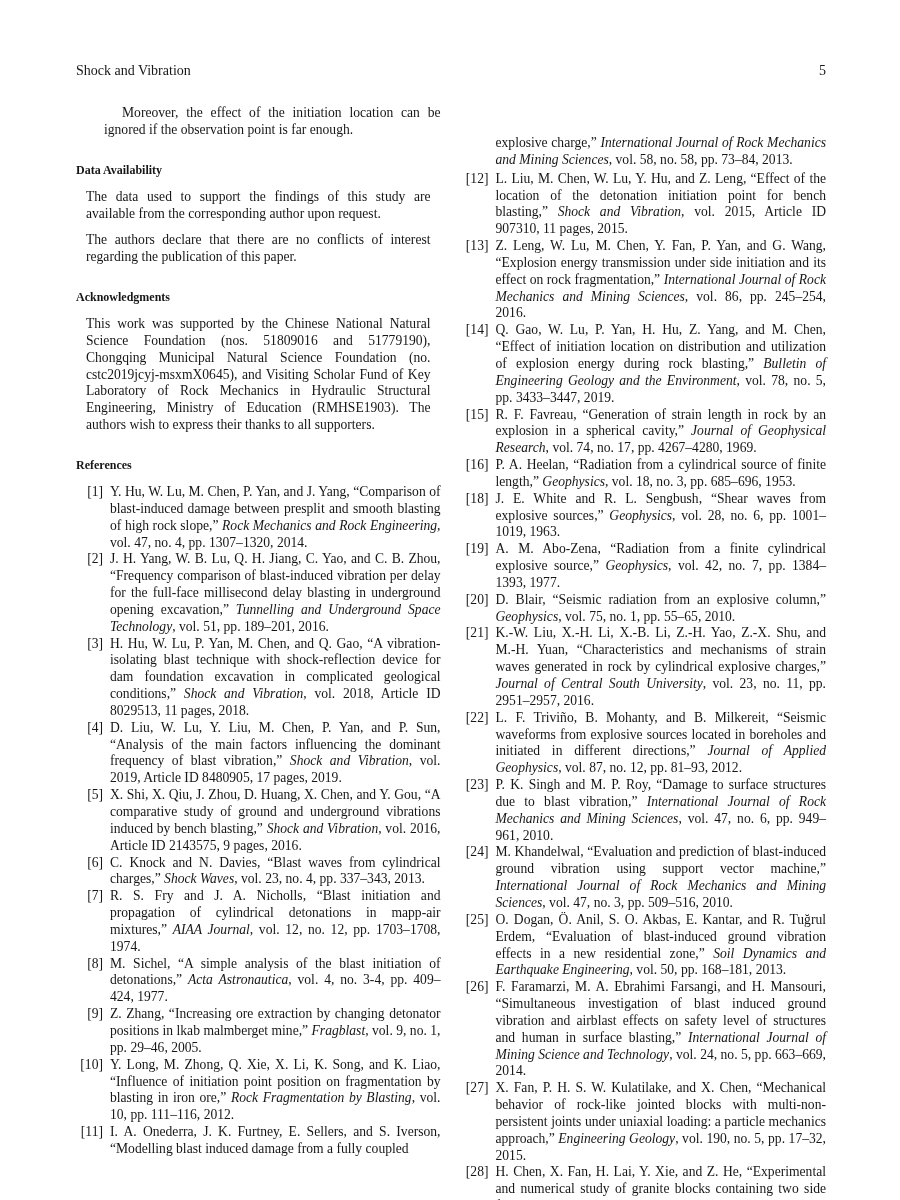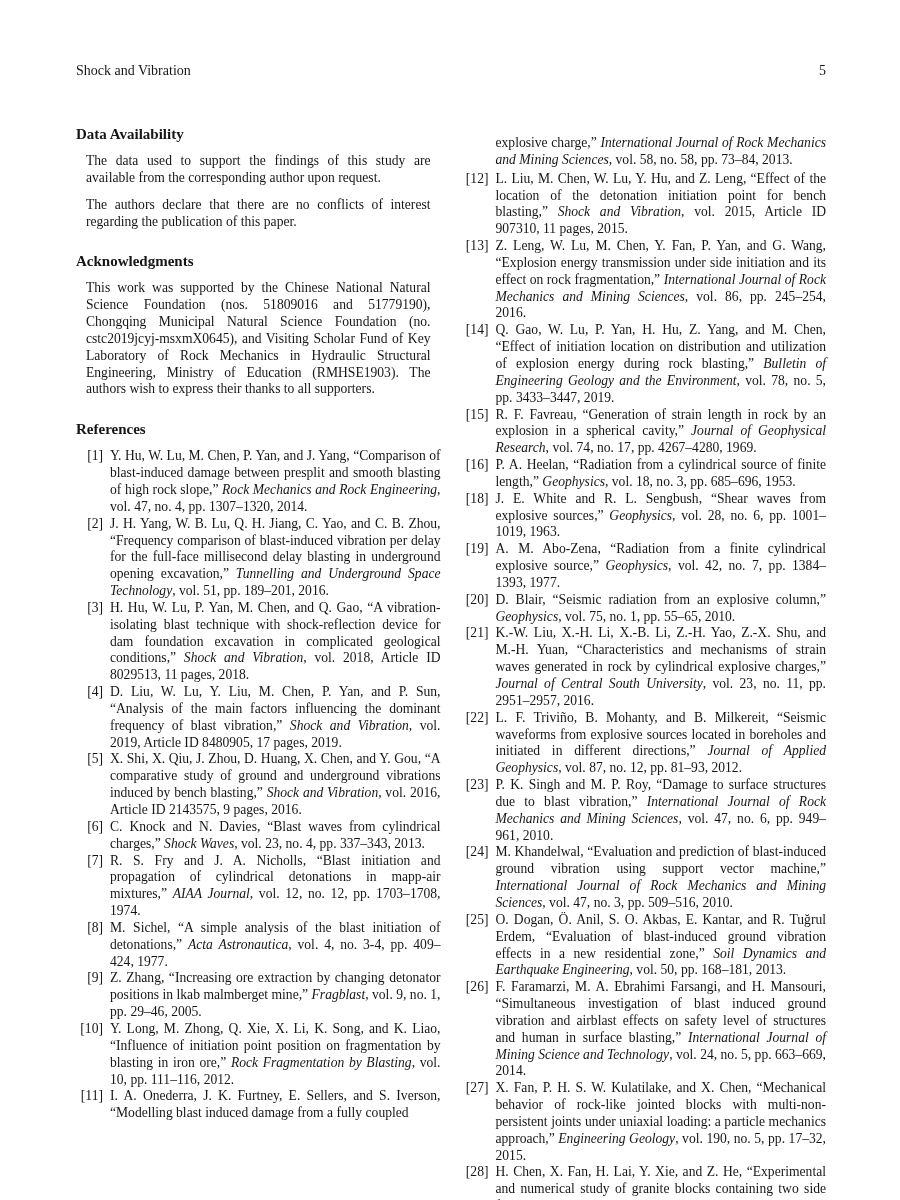--- a/index.html
+++ b/index.html
@@ -34,21 +34,21 @@
     width: 365px;
     font-size: 13.6px;
     line-height: 16.85px;
     text-align: justify;
   }
   .intro {
     margin: 2px 0 0 28px;
     text-indent: 18px;
   }
   h2.sec-heading {
-    font-size: 15px;
+    font-size: 12px;
     font-weight: bold;
     margin: 22px 0 10px 0;
     text-align: left;
     line-height: 18px;
   }
   p.sec-body { margin: 10px; }
   .ref-list { margin-top: 2px; }
   .ref-item { display: flex; }
   .ref-num {
     flex: 0 0 34px;
@@ -67,20 +67,21 @@
 <div class="page">
 
   <header class="running-head">
     <span>Shock and Vibration</span>
     <span>5</span>
   </header>
 
   <main class="content">
 
     <section class="col">
+      <p class="intro">Moreover, the effect of the initiation location can be ignored if the observation point is far enough.</p>
 
       <h2 class="sec-heading">Data Availability</h2>
       <p class="sec-body">The data used to support the findings of this study are available from the corresponding author upon request.</p>
 
       <p class="sec-body">The authors declare that there are no conflicts of interest regarding the publication of this paper.</p>
 
       <h2 class="sec-heading">Acknowledgments</h2>
       <p class="sec-body">This work was supported by the Chinese National Natural Science Foundation (nos. 51809016 and 51779190), Chongqing Municipal Natural Science Foundation (no. cstc2019jcyj-msxmX0645), and Visiting Scholar Fund of Key Laboratory of Rock Mechanics in Hydraulic Structural Engineering, Ministry of Education (RMHSE1903). The authors wish to express their thanks to all supporters.</p>
 
       <h2 class="sec-heading">References</h2>

